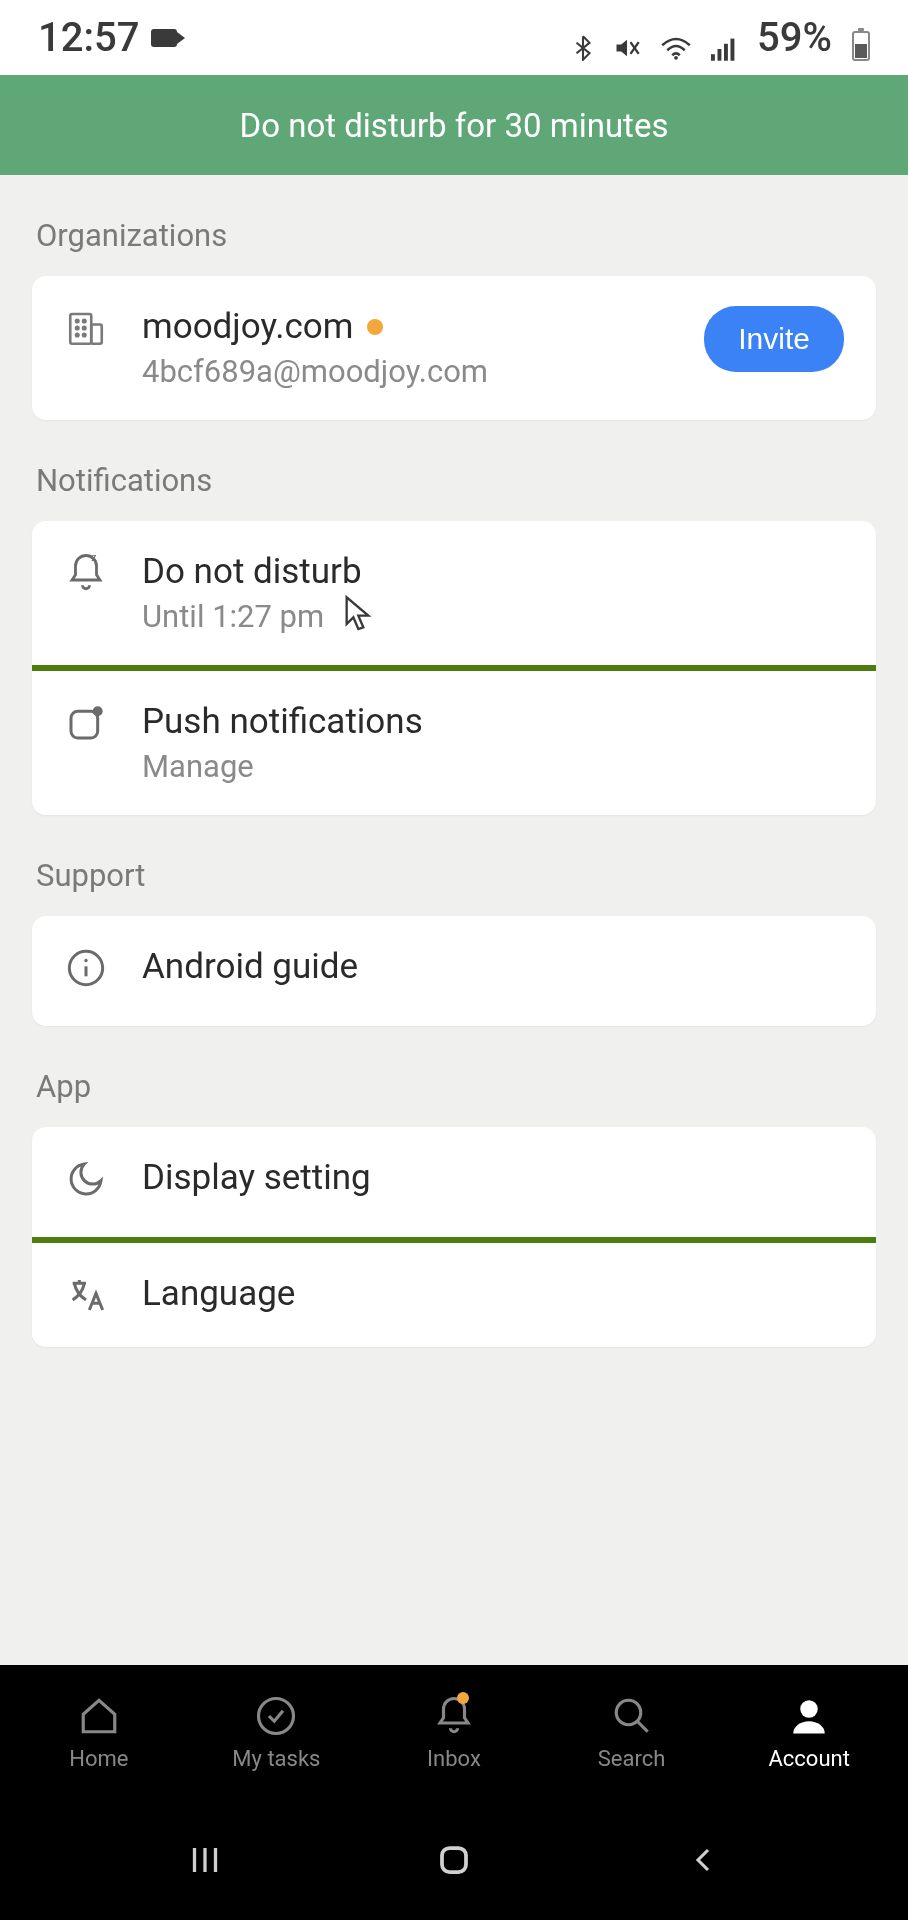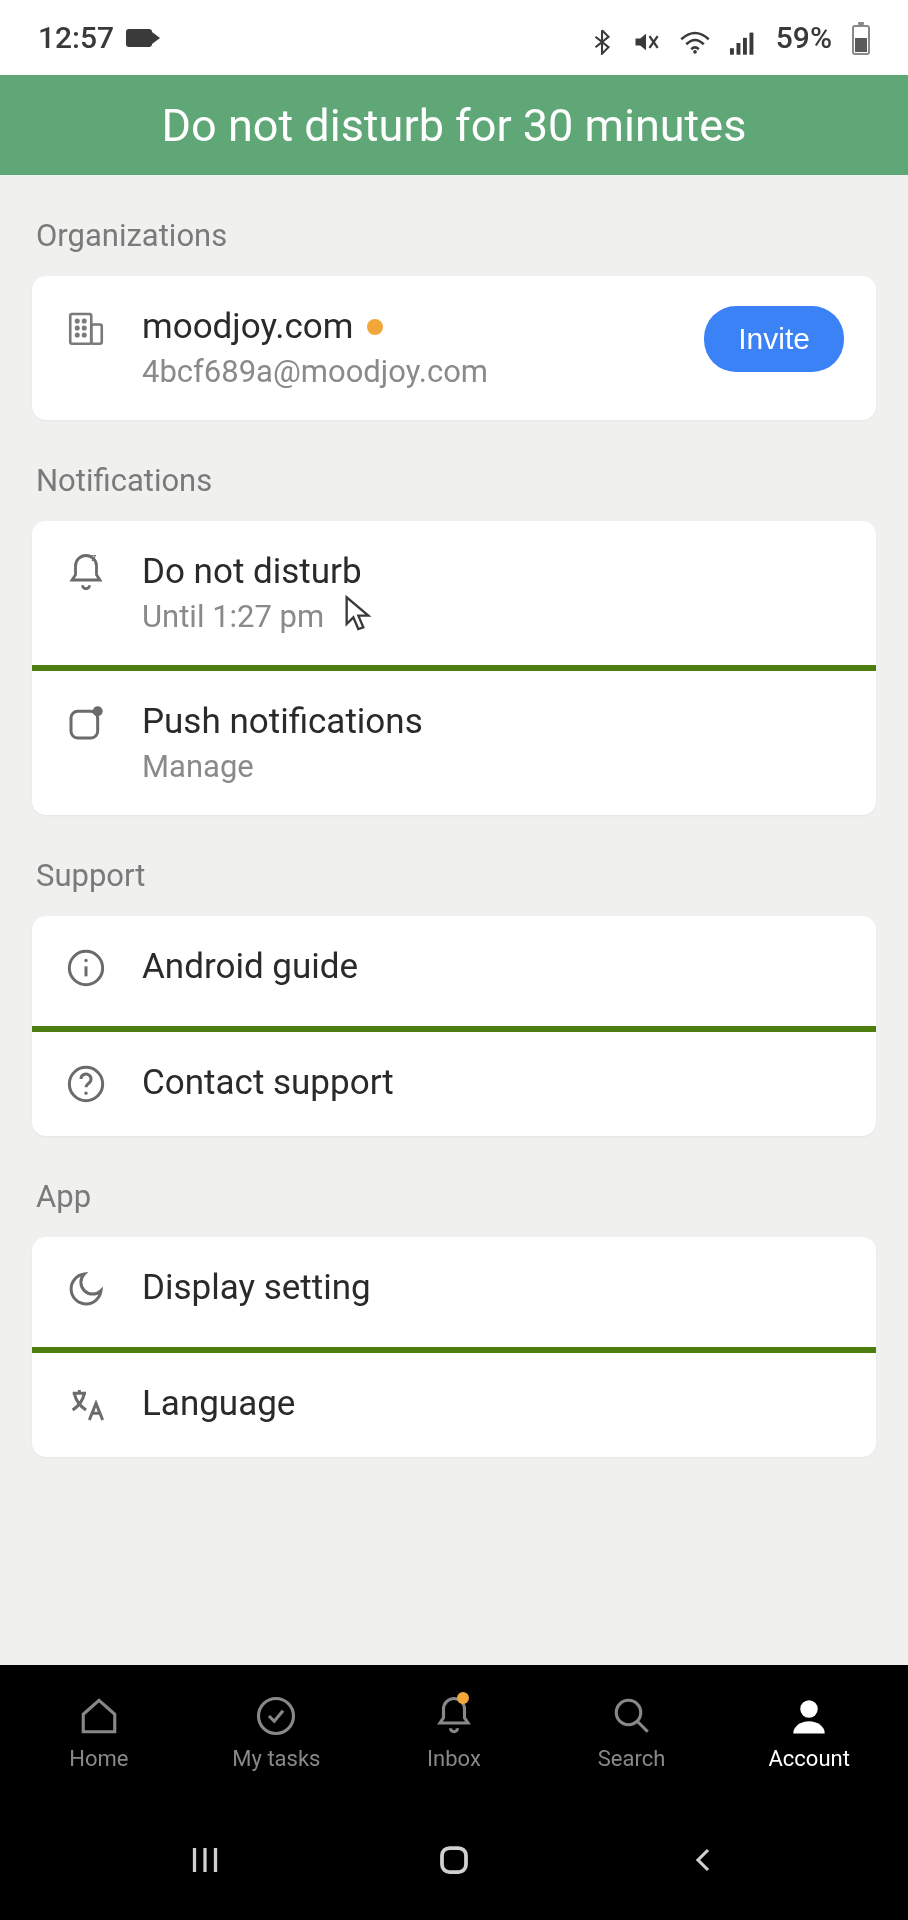--- a/index.html
+++ b/index.html
@@ -14,41 +14,41 @@
   }
   
   
   .status-bar {
     height: 75px;
     background: #ffffff;
     display: flex;
     align-items: center;
     justify-content: space-between;
     padding: 0 38px;
-    font-size: 30px;
+    font-size: 40px;
     color: #3a3a3a;
     font-weight: 500;
   }
   .status-left { display: flex; align-items: center; gap: 12px; }
   .status-right { display: flex; align-items: flex-end; gap: 20px; }
   .video-icon { width: 26px; height: 18px; background: #3a3a3a; border-radius: 3px; position: relative; }
   .video-icon::after { content: ''; position: absolute; right: -8px; top: 3px; border-left: 8px solid #3a3a3a; border-top: 6px solid transparent; border-bottom: 6px solid transparent; }
   .battery-icon { width: 18px; height: 30px; border: 2px solid #888; border-radius: 3px; position: relative; }
   .battery-icon::before { content:''; position:absolute; top:-5px; left:4px; width:6px; height:3px; background:#888; border-radius:1px;}
   .battery-fill { position: absolute; bottom: 1px; left: 1px; right: 1px; height: 55%; background: #5a5a5a; }
   
   
   .dnd-banner {
     background: #5fa777;
     height: 100px;
     display: flex;
     align-items: center;
     justify-content: center;
     color: #ffffff;
-    font-size: 45px;
+    font-size: 33px;
     font-weight: 400;
   }
   
   
   .content {
     flex: 1;
     overflow-y: auto;
     padding: 0 0 0 0;
   }
   
@@ -270,32 +270,20 @@
         <svg width="40" height="40" viewBox="0 0 24 24" fill="none" stroke="#6b6b6b" stroke-width="1.8">
             <circle cx="12" cy="12" r="10"></circle>
             <line x1="12" y1="11" x2="12" y2="17"></line>
             <circle cx="12" cy="7.5" r="1" fill="#6b6b6b" stroke="none"></circle>
           </svg>
       </div>
       <div class="item-text">
         <div class="item-title">Android guide</div>
       </div>
     </div>
-    <div class="list-item">
-      <div class="item-icon">
-        <svg width="40" height="40" viewBox="0 0 24 24" fill="none" stroke="#6b6b6b" stroke-width="1.8">
-            <circle cx="12" cy="12" r="10"></circle>
-            <path d="M9 9 a3 3 0 1 1 4.5 2.6 C12.5 12.5 12 13 12 14"></path>
-            <circle cx="12" cy="17.5" r="1" fill="#6b6b6b" stroke="none"></circle>
-          </svg>
-      </div>
-      <div class="item-text">
-        <div class="item-title">Contact support</div>
-      </div>
-    </div>
   </div>
 
   <div class="section-header">App</div>
   <div class="card" style="margin-bottom:33px;">
     <div class="list-item">
       <div class="item-icon">
         <svg width="40" height="40" viewBox="0 0 24 24" fill="none" stroke="#6b6b6b" stroke-width="1.8">
             <path d="M21 13 A9 9 0 1 1 11 3 A7 7 0 0 0 21 13 Z"></path>
           </svg>
       </div>

